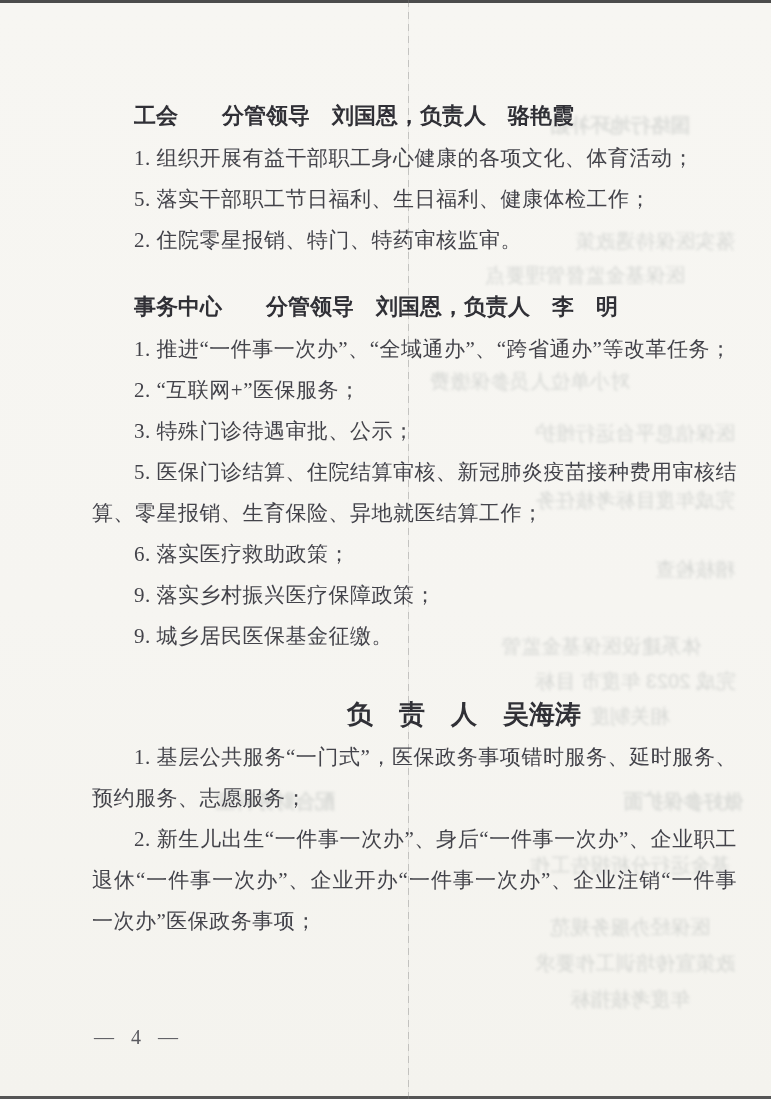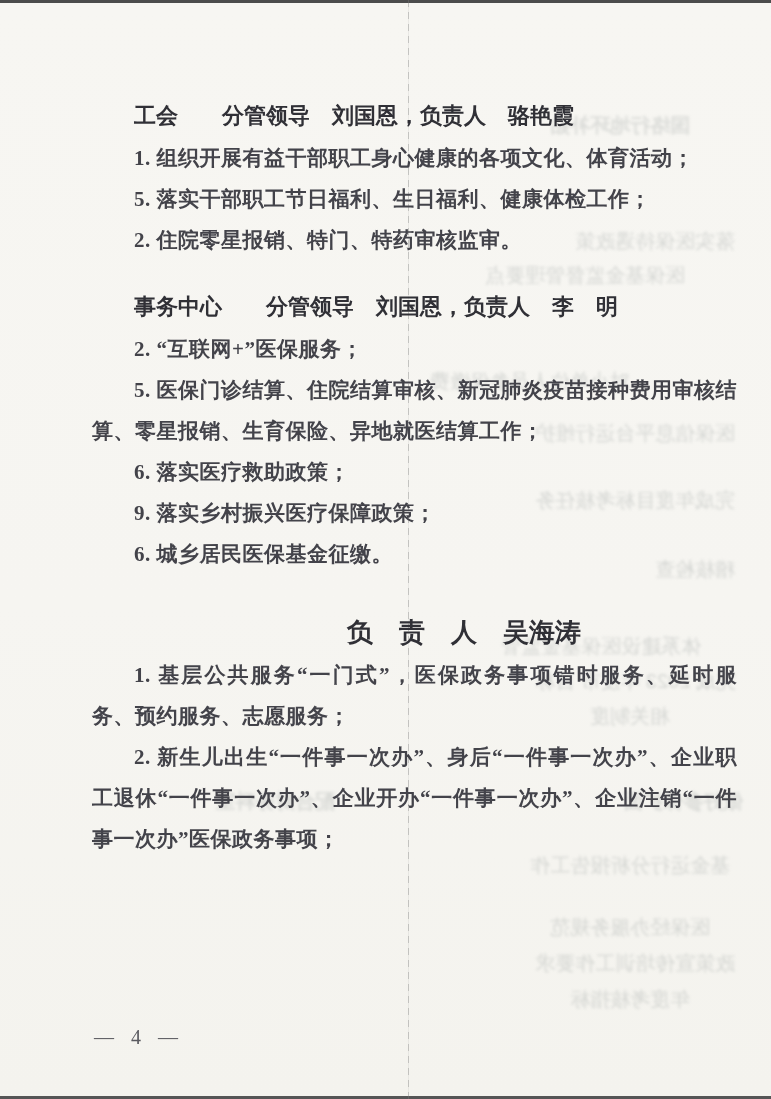--- a/index.html
+++ b/index.html
@@ -38,21 +38,20 @@
   .heading-line2{
     font-family:"Liberation Sans", sans-serif;
     font-weight:700;color:#303036;
     font-size:26px;line-height:46px;
     margin:0 0 0 255px;text-indent:0;
   }
   .item{
     margin:0;line-height:41px;
     text-indent:42px;text-align:justify;
     letter-spacing:.5px;
-    font-weight:bold;
   }
   .page-number{
     position:absolute;left:94px;top:1026px;
     font-family:"Liberation Serif", serif;
     font-size:20px;color:#5a5a60;letter-spacing:6px;
   }
   
   .bleed{
     position:absolute;white-space:nowrap;overflow:hidden;
     font-family:"Liberation Sans", sans-serif;
@@ -92,25 +91,27 @@
 
     <div class="section">
       <p class="heading">工会　　分管领导　刘国恩，负责人　骆艳霞</p>
       <p class="item">1. 组织开展有益干部职工身心健康的各项文化、体育活动；</p>
       <p class="item">5. 落实干部职工节日福利、生日福利、健康体检工作；</p>
       <p class="item">2. 住院零星报销、特门、特药审核监审。</p>
     </div>
 
     <div class="section sec-gap-2">
       <p class="heading">事务中心　　分管领导　刘国恩，负责人　李　明</p>
+      <p class="item">1. 推进“一件事一次办”、“全域通办”、“跨省通办”等改革任务；</p>
       <p class="item">2. “互联网+”医保服务；</p>
+      <p class="item">3. 特殊门诊待遇审批、公示；</p>
       <p class="item">5. 医保门诊结算、住院结算审核、新冠肺炎疫苗接种费用审核结算、零星报销、生育保险、异地就医结算工作；</p>
       <p class="item">6. 落实医疗救助政策；</p>
       <p class="item">9. 落实乡村振兴医疗保障政策；</p>
-      <p class="item">6. 城乡居民医保基金征缴。</p>
+      <p class="item">9. 城乡居民医保基金征缴。</p>
     </div>
 
     <div class="section sec-gap-3">
       <p class="heading-line2">负　责　人　吴海涛</p>
       <p class="item">1. 基层公共服务“一门式”，医保政务事项错时服务、延时服务、预约服务、志愿服务；</p>
       <p class="item">2. 新生儿出生“一件事一次办”、身后“一件事一次办”、企业职工退休“一件事一次办”、企业开办“一件事一次办”、企业注销“一件事一次办”医保政务事项；</p>
     </div>
 
   </div>
 

